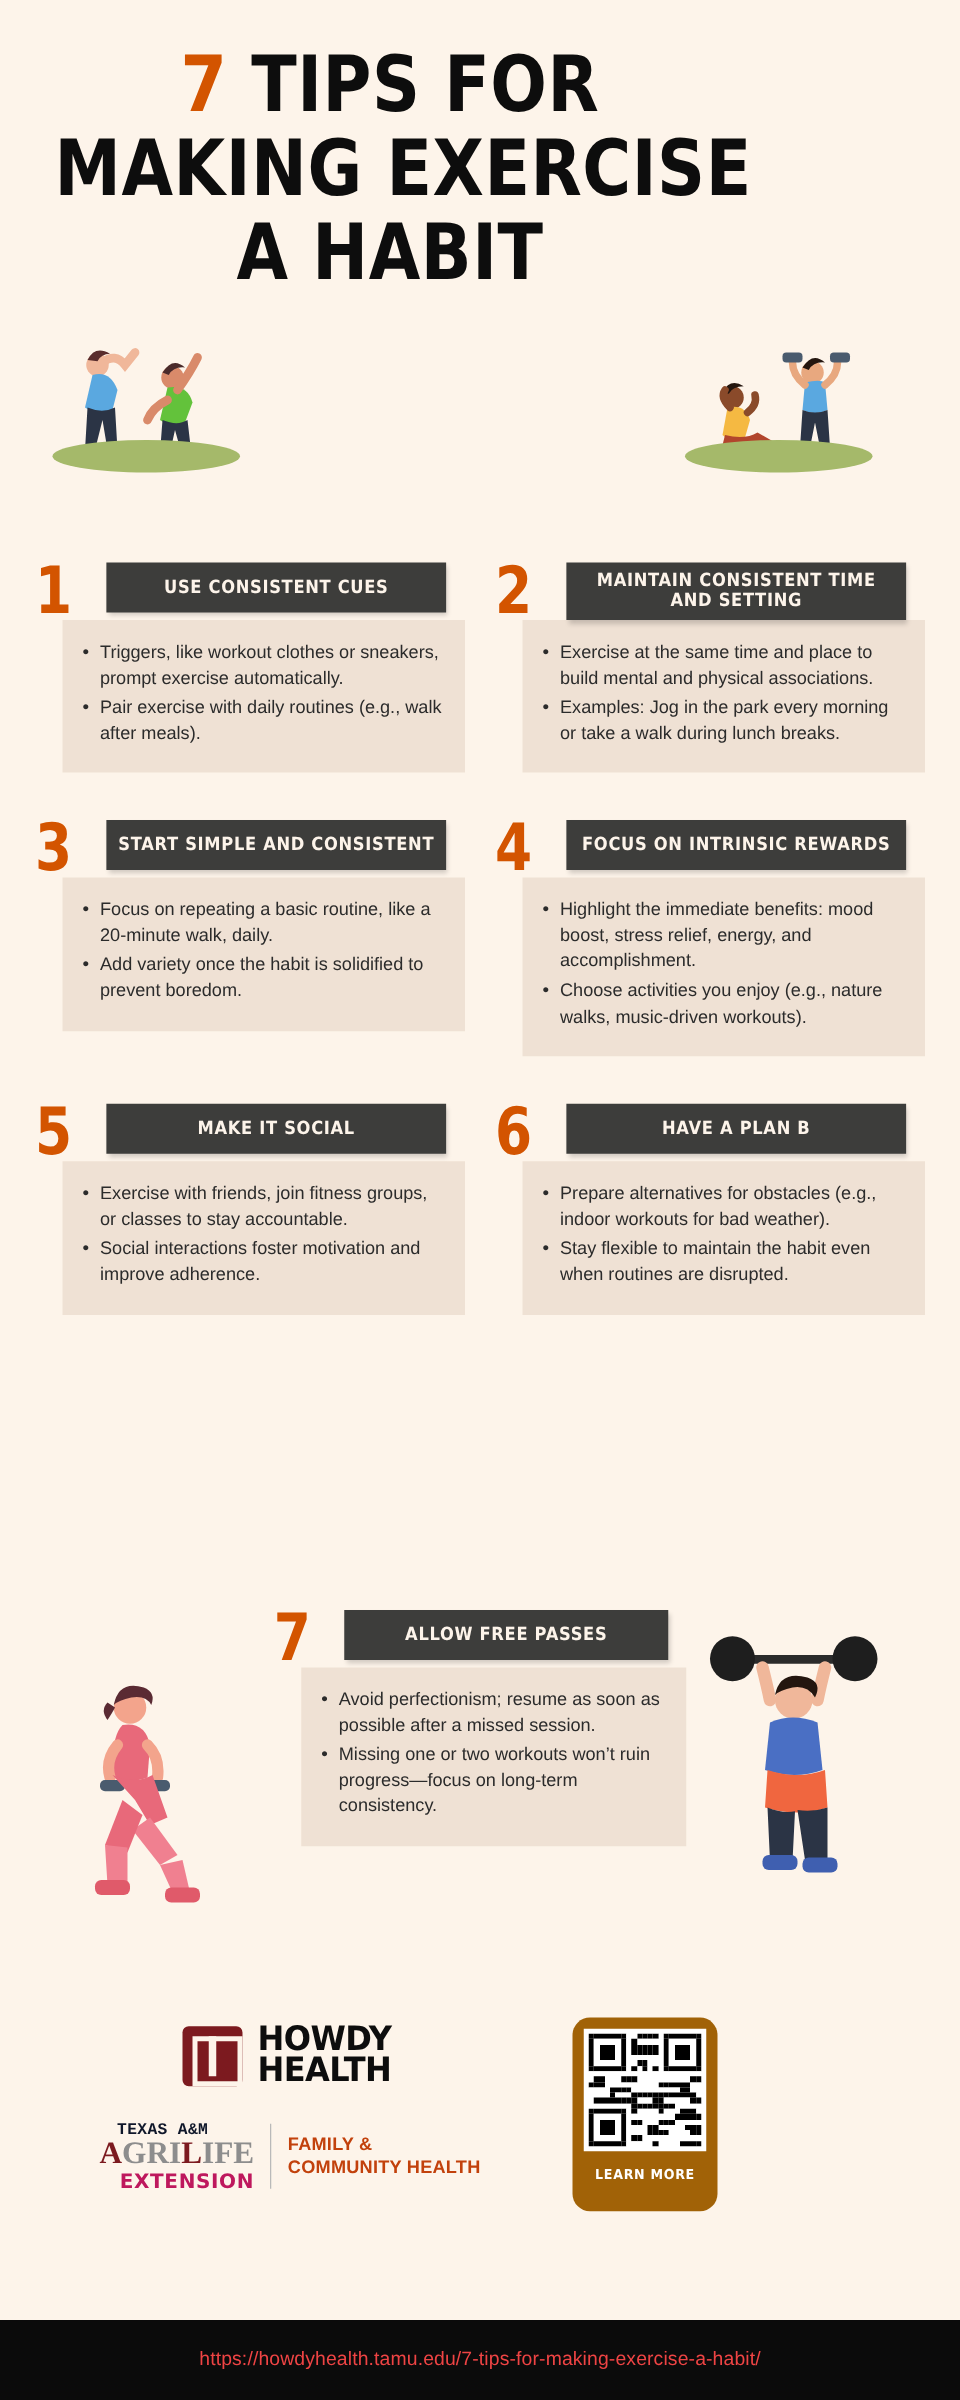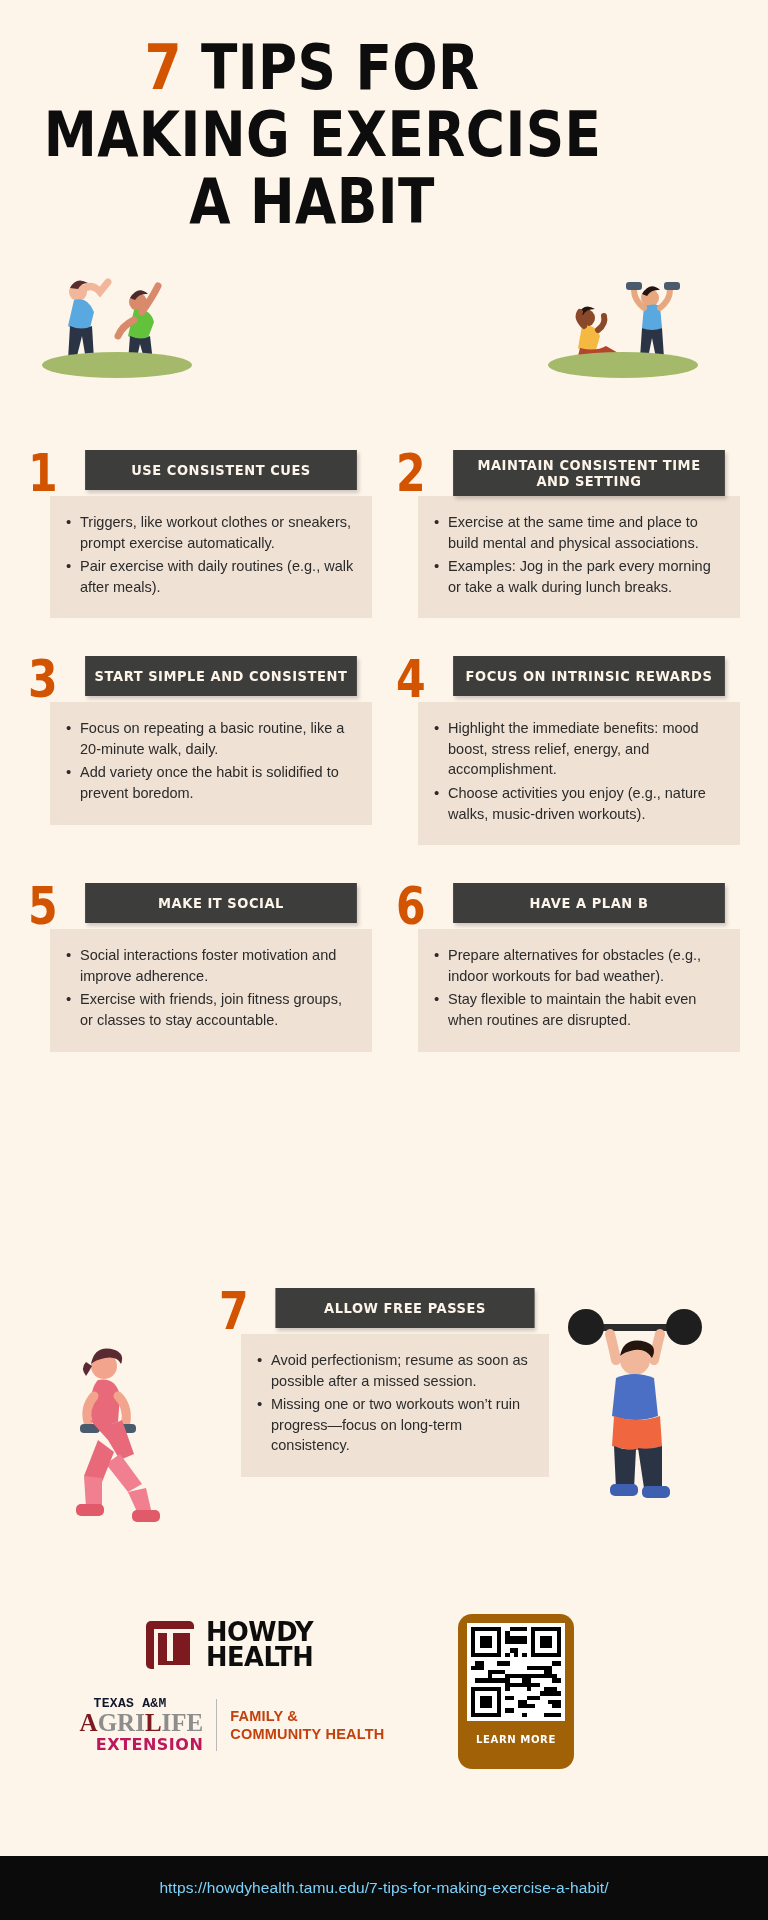--- a/index.html
+++ b/index.html
@@ -191,21 +191,20 @@
   }
   .brand-col {
     width: 360px;
     padding-top: 10px;
   }
   .howdy-row {
     display: flex;
     align-items: center;
     justify-content: center;
     gap: 12px;
-    text-align: center;
   }
   .howdy-mark {
     width: 48px; height: 48px;
     background: #7c1a1f;
     border-radius: 5px;
     position: relative;
     flex: 0 0 48px;
   }
   .howdy-mark::before {
     content: "";
@@ -319,21 +318,21 @@
     left: 0;
     bottom: 0;
     width: 768px;
     height: 64px;
     background: #0b0b0b;
     display: flex;
     align-items: center;
     justify-content: center;
   }
   .urlbar span {
-    color: #7dd3fc;
+    color: #ef4444;
     font-size: 15.5px;
     letter-spacing: 0.1px;
   }
 </style>
 </head>
 <body>
 
 <div class="page">
 
   <div class="header">
@@ -447,22 +446,22 @@
     </div>
 
     <div class="tip-row">
       <div class="tip">
         <div class="tip-head">
           <div class="tip-num">5</div>
           <div class="tip-banner">MAKE IT SOCIAL</div>
         </div>
         <div class="tip-body">
           <ul>
+            <li>Exercise with friends, join fitness groups, or classes to stay accountable.</li>
             <li>Social interactions foster motivation and improve adherence.</li>
-            <li>Exercise with friends, join fitness groups, or classes to stay accountable.</li>
           </ul>
         </div>
       </div>
       <div class="tip">
         <div class="tip-head">
           <div class="tip-num">6</div>
           <div class="tip-banner">HAVE A PLAN B</div>
         </div>
         <div class="tip-body">
           <ul>

